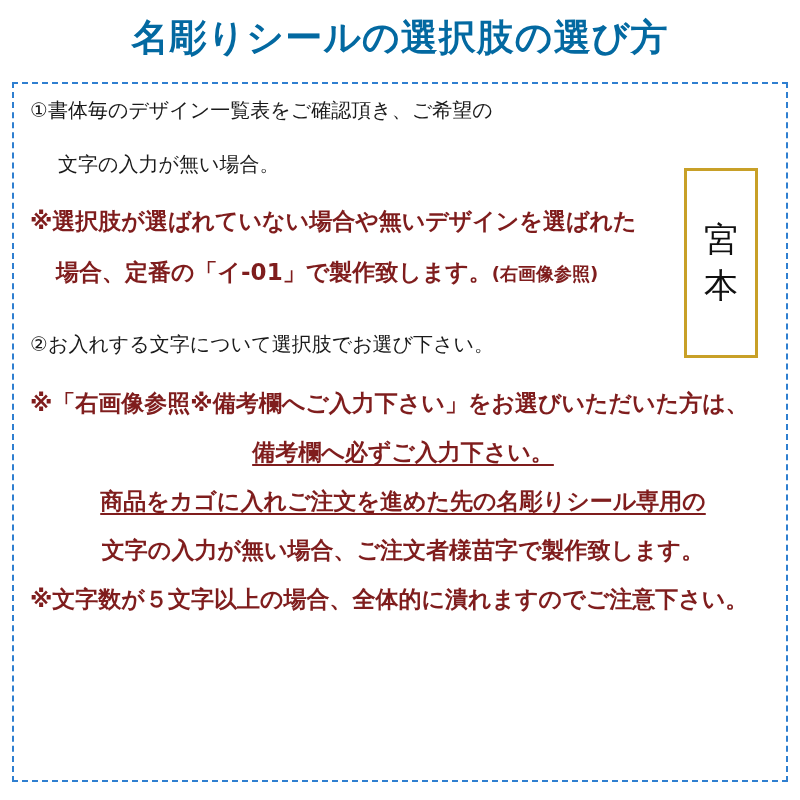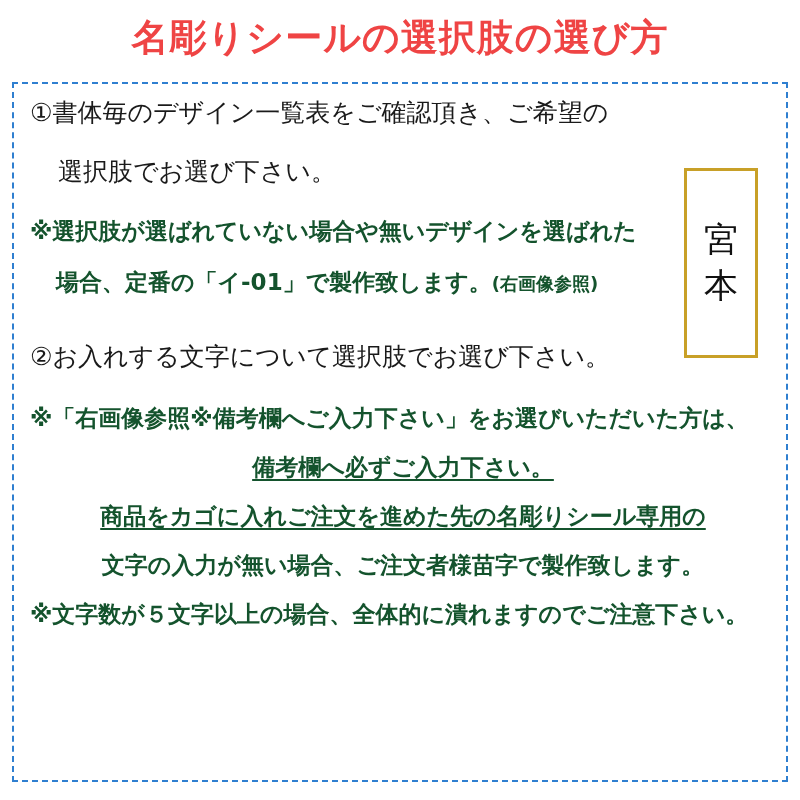--- a/index.html
+++ b/index.html
@@ -19,21 +19,21 @@
     box-sizing: border-box;
   }
 
   
   .title {
     position: absolute;
     left: 0;
     top: 16px;
     width: 800px;
     text-align: center;
-    color: #ef4444;
+    color: #0369a1;
     font-size: 37px;
     font-weight: bold;
     letter-spacing: 1px;
     line-height: 1.2;
     white-space: nowrap;
   }
 
   
   .frame {
     position: absolute;
@@ -52,24 +52,24 @@
     width: 720px;
   }
 
   .line {
     line-height: 1.0;
     white-space: nowrap;
   }
 
   .blk {
     color: #1a1a1a;
-    font-size: 25px;
+    font-size: 20px;
   }
   .red {
-    color: #14532d;
+    color: #7f1d1d;
     font-size: 23px;
     font-weight: bold;
   }
   .red-small {
     font-size: 18px;
     font-weight: bold;
   }
   .underline {
     text-decoration: underline;
     text-underline-offset: 4px;
@@ -105,21 +105,21 @@
 
 <div class="page">
 
   <div class="title">名彫りシールの選択肢の選び方</div>
 
   <div class="frame"></div>
 
   <div class="body-text">
 
     <div class="line blk" style="margin-top:0px;">①書体毎のデザイン一覧表をご確認頂き、ご希望の</div>
-    <div class="line blk indent1" style="margin-top:34px;">選択肢でお選び下さい。</div>
+    <div class="line blk indent1" style="margin-top:34px;">文字の入力が無い場合。</div>
 
     <div class="line red" style="margin-top:36px;">※選択肢が選ばれていない場合や無いデザインを選ばれた</div>
     <div class="line" style="margin-top:28px;">
       <span class="red indent2">場合、定番の「イ-01」で製作致します。</span><span class="red red-small">(右画像参照)</span>
     </div>
 
     <div class="line blk" style="margin-top:50px;">②お入れする文字について選択肢でお選び下さい。</div>
 
     <div class="line red" style="margin-top:38px;">※「右画像参照※備考欄へご入力下さい」をお選びいただいた方は、</div>
     <div class="line red indent2 underline" style="margin-top:26px;">備考欄へ必ずご入力下さい。</div>

